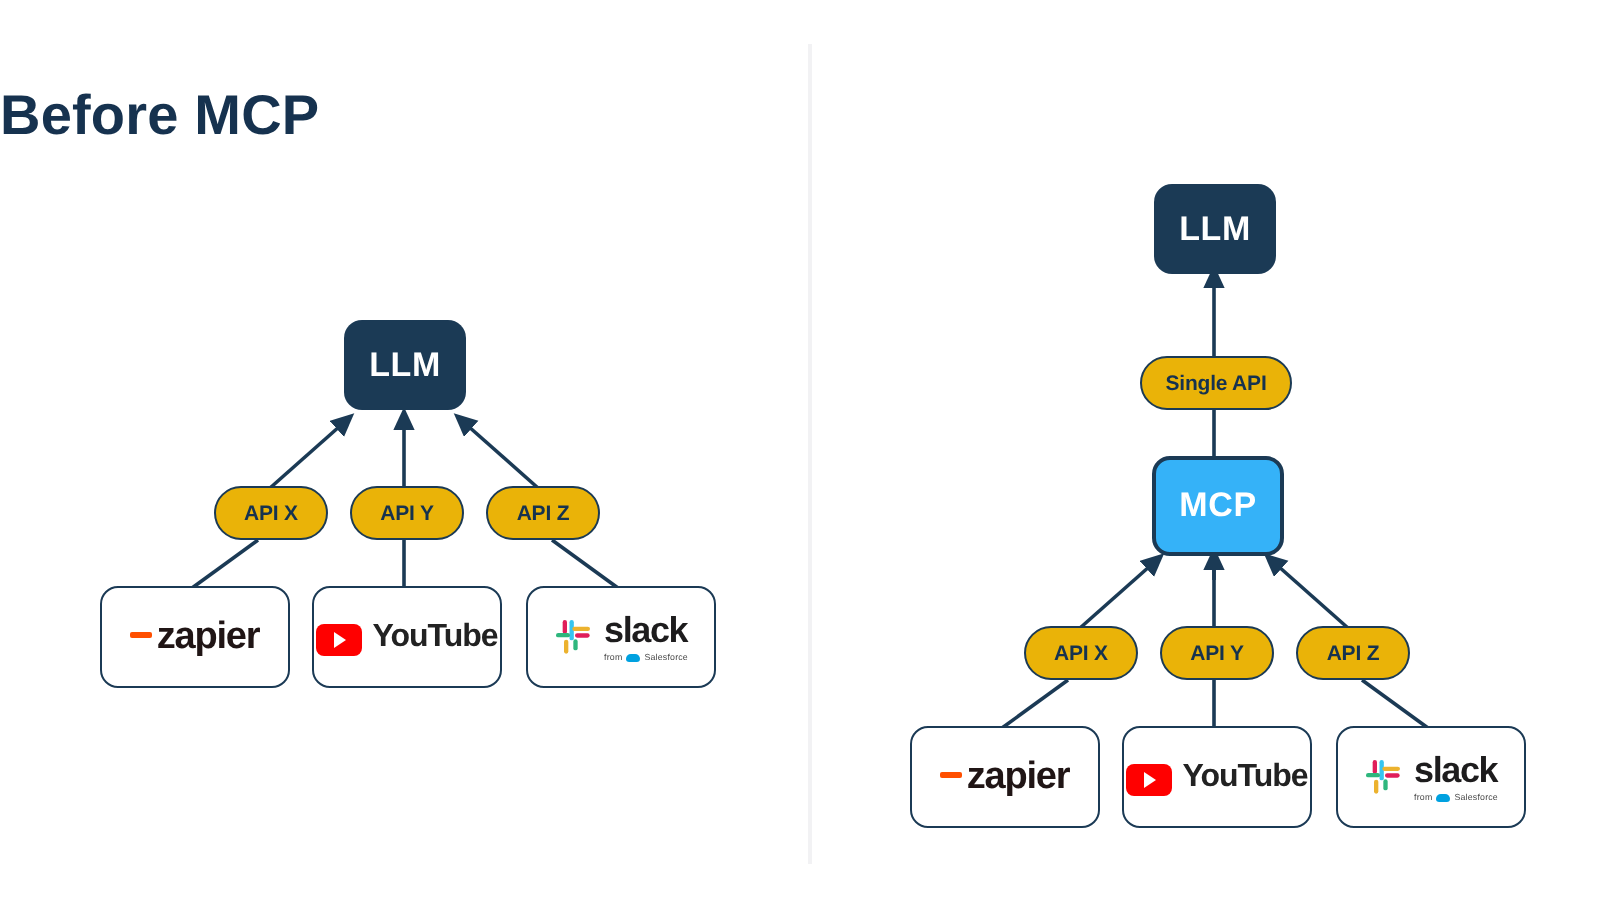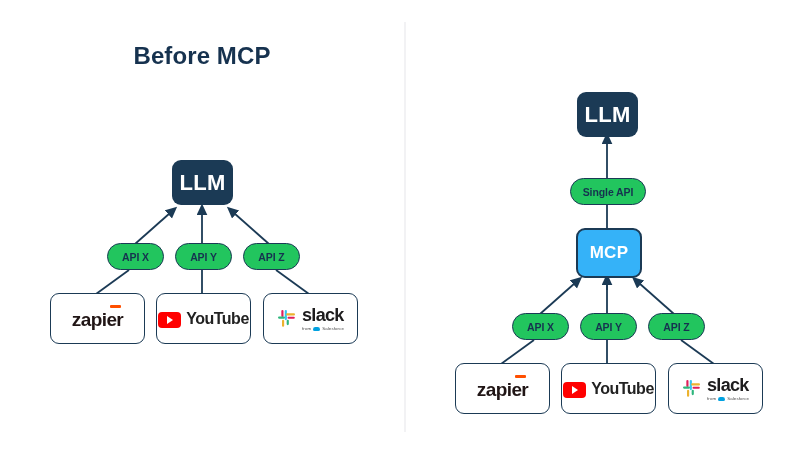--- a/index.html
+++ b/index.html
@@ -11,65 +11,65 @@
   .canvas{position:relative;width:810px;height:456px;}
 
   
   .divider{
     position:absolute;left:404px;top:22px;width:2px;height:410px;
     background:#f2f2f4;
   }
 
   
   .panel-title{
-    position:absolute;text-align:center;
-    font-size:24px;font-weight:bold;color:#123css;
+    position:absolute;text-align:left;
+    font-size:28px;font-weight:bold;color:#123css;
     color:#16324f;letter-spacing:.1px;
     white-space:nowrap;
   }
   #title-before{left:0;width:404px;top:42px;}
   #title-after{left:406px;width:404px;top:42px;}
 
   
   .edges{position:absolute;left:0;top:0;width:810px;height:456px;}
 
   
   .llm-box{
     position:absolute;background:#1b3a55;border-radius:9px;
     display:flex;align-items:center;justify-content:center;
-    color:#ffffff;font-size:22px;font-weight:bold;letter-spacing:.3px;
+    color:#ffffff;font-size:17px;font-weight:bold;letter-spacing:.3px;
   }
   
   .mcp-box{
     position:absolute;background:#35b2f8;border:2px solid #1b3a55;
     border-radius:9px;
     display:flex;align-items:center;justify-content:center;
     color:#ffffff;font-size:17px;font-weight:bold;letter-spacing:.3px;
   }
 
   
   .api-pill{
-    position:absolute;background:#22c55e;border:1.6px solid #1b3a55;
+    position:absolute;background:#eab308;border:1.6px solid #1b3a55;
     border-radius:14px;height:25px;
     display:flex;align-items:center;justify-content:center;
     color:#16324f;font-size:10.5px;font-weight:bold;letter-spacing:-.1px;
     z-index:3;
   }
 
   
   .logo-card{
     position:absolute;background:#ffffff;border:1.8px solid #1b3a55;
     border-radius:9px;
     display:flex;align-items:center;justify-content:center;
     z-index:3;
   }
   .logo-inner{display:flex;align-items:center;justify-content:center;}
 
   
-  .zapier{display:flex;align-items:flex-end;flex-direction:column;}
+  .zapier{display:flex;align-items:center;}
   .zapier .bar{
     display:inline-block;width:11px;height:3px;background:#ff4f00;
     margin-right:2px;border-radius:1px;position:relative;top:-1px;
   }
   .zapier .txt{
     font-size:19px;font-weight:bold;color:#201515;letter-spacing:-.6px;
   }
   
   .youtube{display:flex;align-items:flex-end;gap:5px;}
   .yt-badge{

